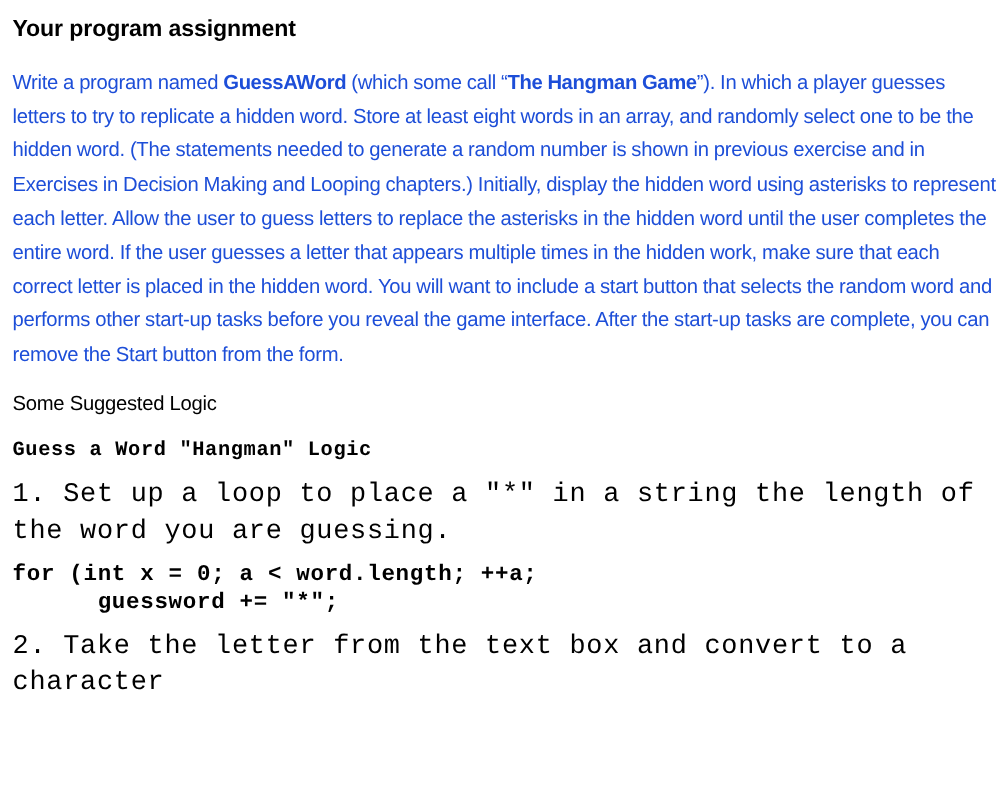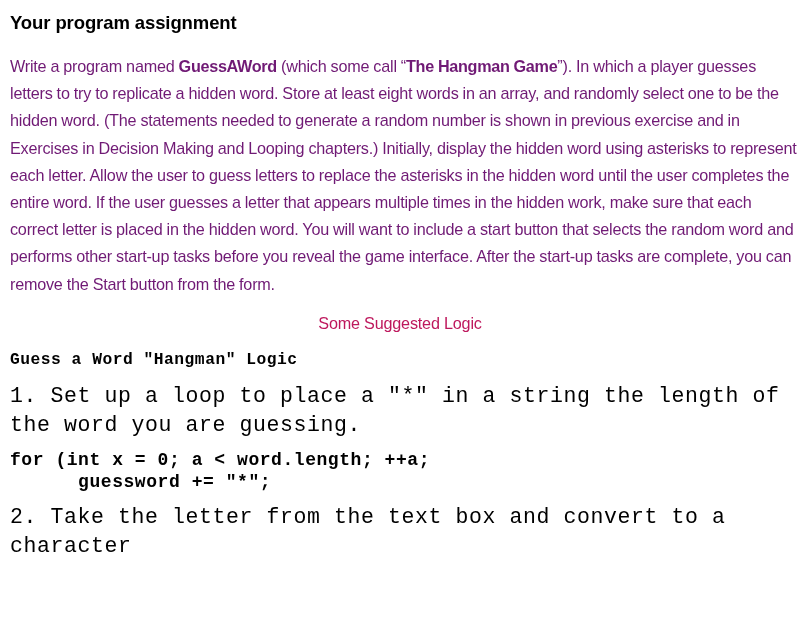--- a/index.html
+++ b/index.html
@@ -42,21 +42,21 @@
     margin: 0;
     padding: 5px 0 0 0;
     line-height: 24px;
   }
 
   
   .body-para {
     font-family: "Liberation Sans", sans-serif;
     font-size: 16.2px;
     font-weight: normal;
-    color: #701a75;
+    color: #1d4ed8;
     line-height: 27.2px;
     margin: 0;
     padding: 0;
     width: 790px;
     text-align: left;
     letter-spacing: -0.22px;
     word-spacing: -0.2px;
   }
   .body-para b, .body-para strong {
     font-weight: bold;
@@ -66,25 +66,24 @@
   .para-gap-1 { height: 18px; }
   .para-gap-2 { height: 13px; }
   .para-gap-3 { height: 14px; }
   .para-gap-4 { height: 12px; }
   .para-gap-5 { height: 9px; }
   .para-gap-6 { height: 10px; }
 
   .sub-line {
     font-family: "Liberation Sans", sans-serif;
     font-size: 16.2px;
-    color: #be185d;
+    color: #000000;
     line-height: 24px;
     letter-spacing: -0.2px;
     margin: 0;
-    text-align: center;
   }
 
   
   .mono-small {
     font-family: "Liberation Mono", "DejaVu Sans Mono", monospace;
     font-size: 16.3px;
     font-weight: bold;
     color: #000000;
     line-height: 21px;
     white-space: pre;

